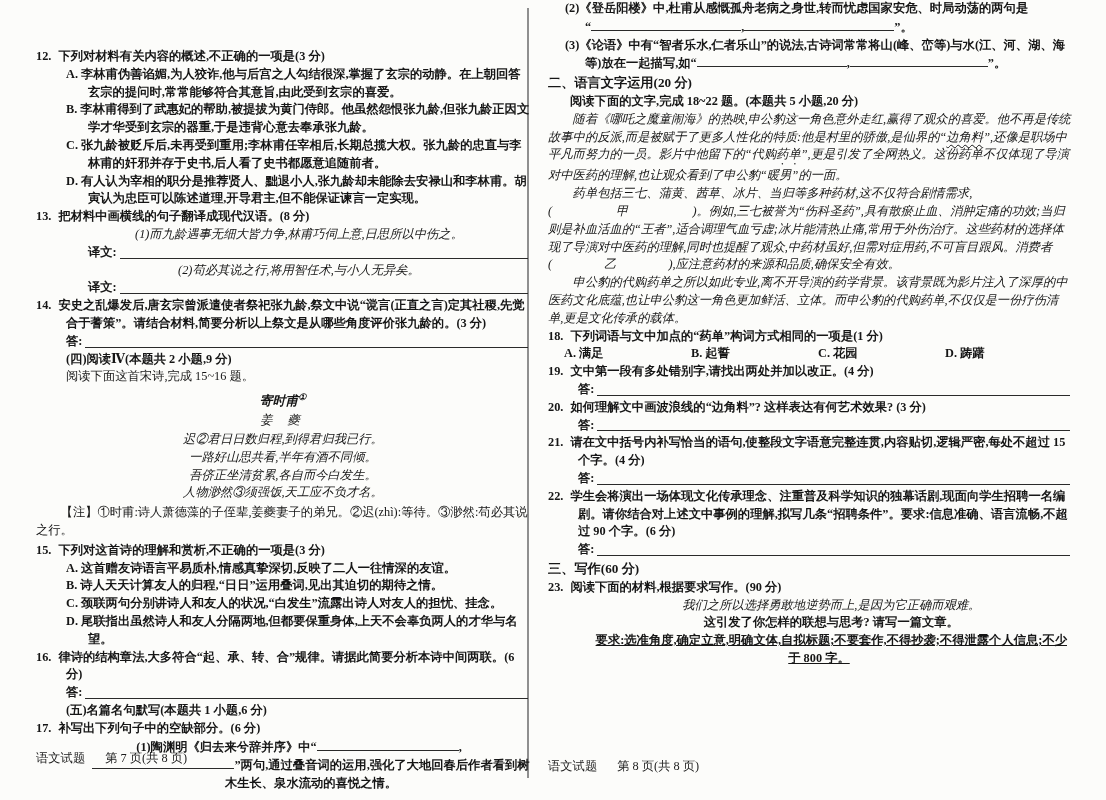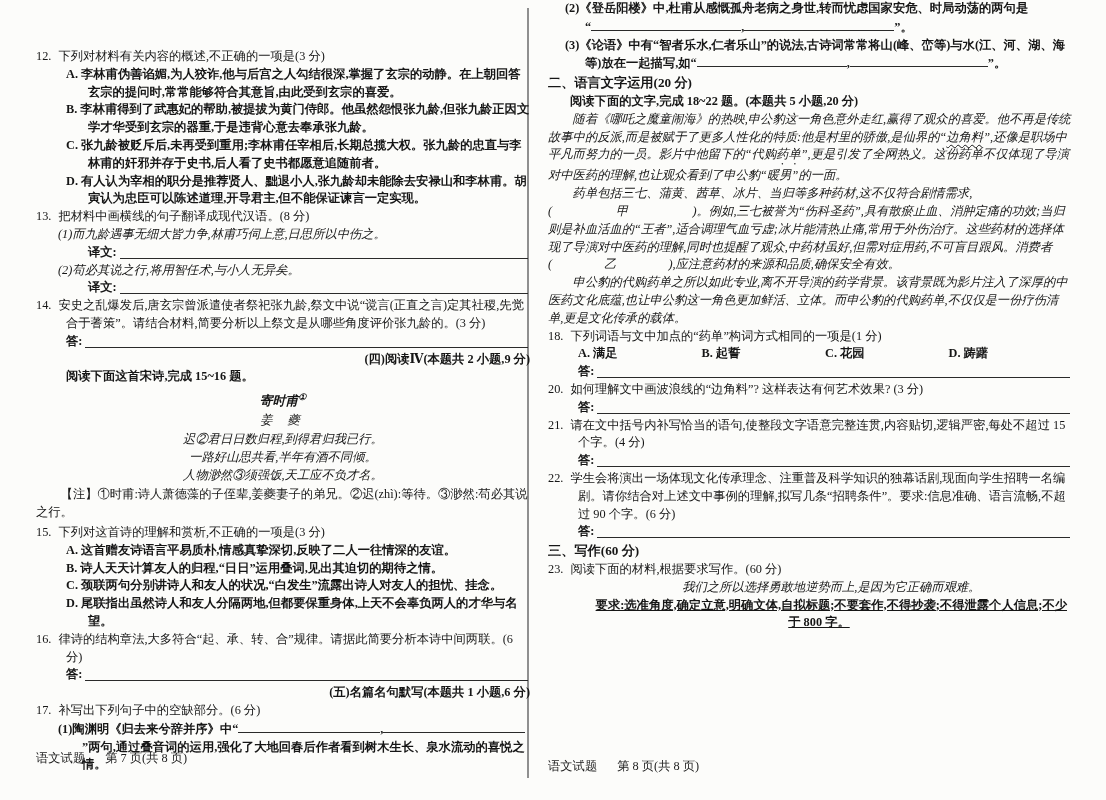--- a/index.html
+++ b/index.html
@@ -11,47 +11,47 @@
     position:relative;width:1106px;height:800px;background:#fcfcfa;
     color:#161616;font-size:12.3px;line-height:17.8px;overflow:hidden;
   }
   .divider{position:absolute;left:527px;top:8px;bottom:22px;width:2px;background:#8f8f8f;}
   .col{position:absolute;top:0;}
   .col-left{left:36px;width:494px;padding-top:48px;}
   .col-right{left:548px;width:524px;}
   p{margin:0;padding:0;}
   .bold{font-weight:700;}
   .kai{font-style:italic;font-weight:400;}
-  .stem{font-weight:400;padding-left:30px;text-indent:-30px;}
+  .stem{font-weight:700;padding-left:30px;text-indent:-30px;}
   .qnum{margin-right:7px;}
   .opt{font-weight:700;margin-left:30px;padding-left:22px;text-indent:-22px;}
-  .sub{margin-left:22px;padding-left:24px;text-indent:-24px;}
+  .sub{margin-left:32px;padding-left:24px;text-indent:-24px;text-align:center;}
   .sub-r{margin-left:17px;padding-left:20px;text-indent:-20px;}
-  .sec{font-weight:700;margin-left:30px;text-align:right;}
+  .sec{font-weight:700;margin-left:30px;}
   .sec-big{font-weight:700;font-size:13.2px;margin:1px 0;}
-  .intro{font-weight:700;margin-left:30px;}
+  .intro{font-weight:400;margin-left:30px;}
   .intro-r{font-weight:700;margin-left:22px;}
   .ans{display:flex;margin-left:30px;font-weight:700;align-items:flex-end;}
   .ans .fill{flex:1;border-bottom:1.1px solid #2a2a2a;margin:0 2px 3px 3px;height:1px;}
   .trans{display:flex;margin-left:52px;font-weight:700;align-items:flex-end;}
   .trans .fill{flex:1;border-bottom:1.1px solid #2a2a2a;margin:0 2px 3px 3px;height:1px;}
   .blank{display:inline-block;border-bottom:1.1px solid #2a2a2a;height:12px;vertical-align:baseline;}
   .w145{width:142px;} .w150{width:150px;} .w140{width:138px;}
   .poem{text-align:center;margin:3px 0 2px 0;}
   .poem-title{font-weight:700;font-size:12.8px;font-style:italic;}
   .poem-title sup{font-size:9px;}
   .poem-author{font-style:italic;letter-spacing:6px;margin:1px 0;}
   .poem-line{font-style:italic;}
   .note{text-indent:2em;}
   .para{font-style:italic;text-indent:2em;}
   .em-wavy{text-decoration:underline;text-decoration-style:wavy;text-decoration-thickness:1px;text-underline-offset:3px;}
   .em-dots{-webkit-text-emphasis:filled dot;-webkit-text-emphasis-position:under right;text-emphasis:filled dot;text-emphasis-position:under right;}
   .gap-jia{padding:0 64px;}
   .gap-yi{padding:0 52px;}
-  .opt-row{display:flex;margin-left:30px;font-weight:700;align-items:flex-end;}
+  .opt-row{display:flex;margin-left:16px;font-weight:700;align-items:flex-end;}
   .opt-row span{width:25%;}
   .footer{position:absolute;font-size:12.3px;color:#1c1c1c;}
   .footer-left{left:36px;width:494px;bottom:32px;text-align:left;}
   .footer-right{left:548px;width:524px;bottom:24px;}
   .footer .sp{display:inline-block;width:20px;}
   .essay-block{margin-left:18px;}
   .essay-block p{text-indent:2em;text-align:center;}
   .mt2{margin-top:2px;}
 </style>
 </head>
@@ -93,20 +93,21 @@
     </div>
 
     <p class="sec">(四)阅读Ⅳ(本题共 2 小题,9 分)</p>
     <p class="intro">阅读下面这首宋诗,完成 15~16 题。</p>
 
     <div class="poem">
       <p class="poem-title"><span>寄时甫</span><sup>①</sup></p>
       <p class="poem-author">姜 夔</p>
       <p class="poem-line">迟②君日日数归程,到得君归我已行。</p>
       <p class="poem-line">一路好山思共看,半年有酒不同倾。</p>
+      <p class="poem-line">吾侪正坐清贫累,各自而今白发生。</p>
       <p class="poem-line">人物渺然③须强饭,天工应不负才名。</p>
     </div>
 
     <p class="note">【注】①时甫:诗人萧德藻的子侄辈,姜夔妻子的弟兄。②迟(zhì):等待。③渺然:苟必其说之行。</p>
 
     <div class="mt2">
       <p class="stem"><span class="qnum">15.</span><span>下列对这首诗的理解和赏析,不正确的一项是(3 分)</span></p>
       <p class="opt">A. 这首赠友诗语言平易质朴,情感真挚深切,反映了二人一往情深的友谊。</p>
       <p class="opt">B. 诗人天天计算友人的归程,“日日”运用叠词,见出其迫切的期待之情。</p>
       <p class="opt">C. 颈联两句分别讲诗人和友人的状况,“白发生”流露出诗人对友人的担忧、挂念。</p>
@@ -151,20 +152,21 @@
       <p class="stem"><span class="qnum">18.</span><span>下列词语与文中加点的“药单”构词方式相同的一项是(1 分)</span></p>
       <div class="opt-row">
           <span>A. 满足</span>
           <span>B. 起誓</span>
           <span>C. 花园</span>
           <span>D. 踌躇</span>
         </div>
     </div>
 
     <div>
+      <p class="stem"><span class="qnum">19.</span><span>文中第一段有多处错别字,请找出两处并加以改正。(4 分)</span></p>
       <div class="ans">
           <span>答:</span>
           <span class="fill"></span>
         </div>
     </div>
 
     <div>
       <p class="stem"><span class="qnum">20.</span><span>如何理解文中画波浪线的“边角料”? 这样表达有何艺术效果? (3 分)</span></p>
       <div class="ans">
           <span>答:</span>
@@ -184,23 +186,24 @@
       <p class="stem"><span class="qnum">22.</span><span>学生会将演出一场体现文化传承理念、注重普及科学知识的独幕话剧,现面向学生招聘一名编剧。请你结合对上述文中事例的理解,拟写几条“招聘条件”。要求:信息准确、语言流畅,不超过 90 个字。(6 分)</span></p>
       <div class="ans">
           <span>答:</span>
           <span class="fill"></span>
         </div>
     </div>
 
     <p class="sec-big">三、写作(60 分)</p>
 
     <div>
-      <p class="stem"><span class="qnum">23.</span><span>阅读下面的材料,根据要求写作。(60 分)</span></p>
+      <p class="stem"><span class="qnum">23.</span><span>阅读下面的材料,根据要求写作。(90 分)</span></p>
       <div class="essay-block">
         <p class="kai">我们之所以选择勇敢地逆势而上,是因为它正确而艰难。</p>
+        <p class="bold">这引发了你怎样的联想与思考? 请写一篇文章。</p>
         <p class="bold" style="margin-left:-18px;padding-left:18px;text-indent:2em;text-decoration:underline;">要求:选准角度,确定立意,明确文体,自拟标题;不要套作,不得抄袭;不得泄露个人信息;不少于 800 字。</p>
       </div>
     </div>
   </section>
 
   <div class="footer footer-left"><span>语文试题</span><span class="sp"></span><span>第 7 页(共 8 页)</span></div>
   <div class="footer footer-right"><span>语文试题</span><span class="sp"></span><span>第 8 页(共 8 页)</span></div>
 </div>
 
 </body></html>

